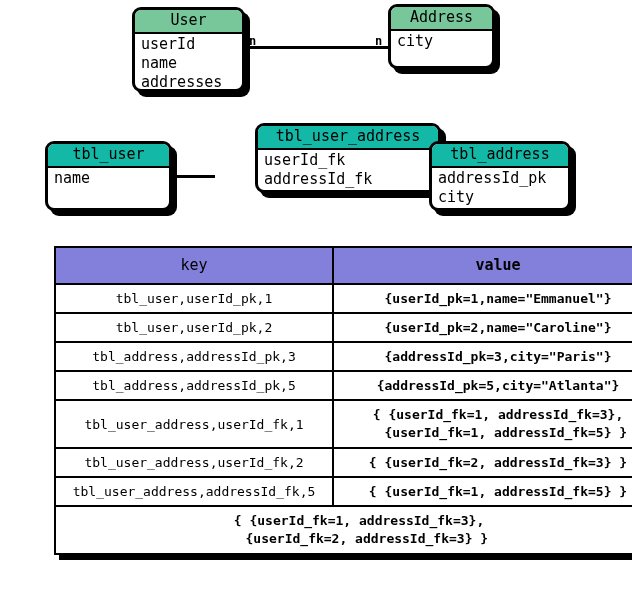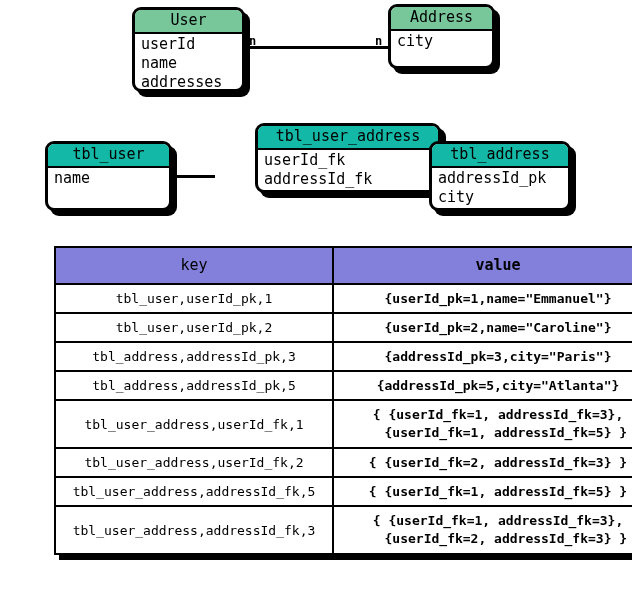--- a/index.html
+++ b/index.html
@@ -219,17 +219,16 @@
     <div class="kv-cell kv-key">tbl_user_address,userId_fk,2</div>
     <div class="kv-cell kv-val">{ {userId_fk=2, addressId_fk=3} }</div>
   </div>
 
   <div class="kv-row kv-body">
     <div class="kv-cell kv-key">tbl_user_address,addressId_fk,5</div>
     <div class="kv-cell kv-val">{ {userId_fk=1, addressId_fk=5} }</div>
   </div>
 
   <div class="kv-row kv-body">
-    <div class="kv-cell kv-key">tbl_user_address,addressId_fk,3</div>
     <div class="kv-cell kv-val kv-multiline">{ {userId_fk=1, addressId_fk=3},
   {userId_fk=2, addressId_fk=3} }</div>
   </div>
 </div>
 
 </body></html>

